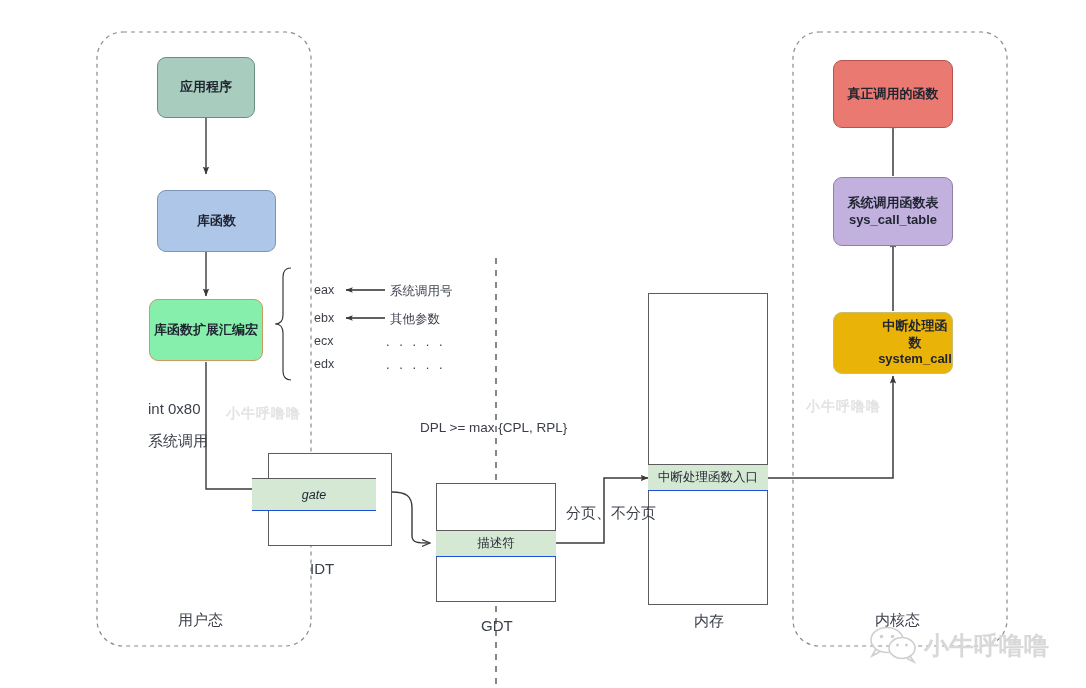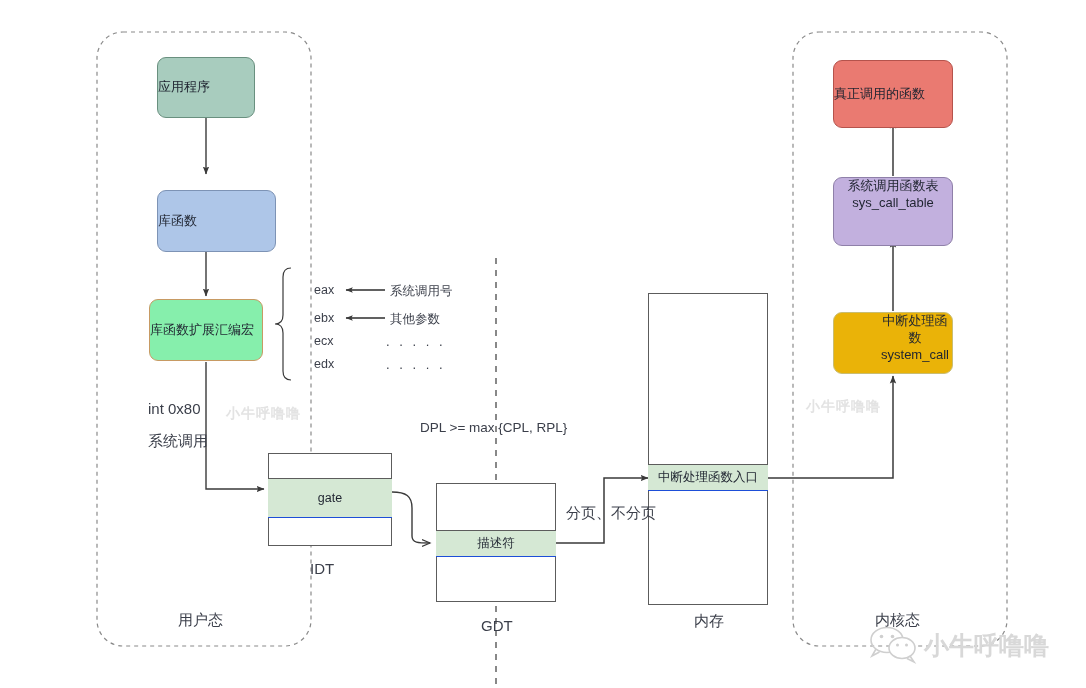--- a/index.html
+++ b/index.html
@@ -2,21 +2,21 @@
 <html><head>
 <meta charset="utf-8">
 <style>
   html,body{margin:0;padding:0;background:#ffffff;}
   body{width:1086px;height:688px;position:relative;overflow:hidden;
        font-family:"Liberation Sans","DejaVu Sans",sans-serif;color:#333333;}
   #canvas{position:absolute;left:0;top:0;width:1086px;height:688px;}
   svg.layer{position:absolute;left:0;top:0;width:1086px;height:688px;pointer-events:none;}
 
   .node{position:absolute;box-sizing:border-box;display:flex;align-items:center;
-        justify-content:flex-start;text-align:center;line-height:1.3;}
+        justify-content:center;text-align:center;line-height:1.3;font-weight:bold;}
   .rounded{border-radius:9px;border:1px solid #6b7a8f;font-size:13px;color:#1f2430;}
   .rounded.green {background:#a8ccbe;border-color:#69907f;}
   .rounded.blue  {background:#aec6e8;border-color:#7d93b5;}
   .rounded.orange{background:#86efac;border-color:#c79a63;}
   .rounded.red   {background:#ea7a71;border-color:#b5534c;}
   .rounded.purple{background:#c2b0de;border-color:#8f80a9;}
   .rounded.yellow{background:#eab308;border-color:#c9bd72;padding-left:44px;}
 
   .tablebox{position:absolute;box-sizing:border-box;border:1px solid #5c5c5c;background:#ffffff;}
   .rowband{position:absolute;box-sizing:border-box;background:#d5e8d4;
@@ -129,21 +129,21 @@
     <span>系统调用函数表</span>
     <span>sys_call_table</span>
   </div>
 
   <div class="node rounded yellow" style="left:833px;top:312px;width:120px;height:62px;flex-direction:column;">
     <span>中断处理函数</span>
     <span>system_call</span>
   </div>
 
   <div class="tablebox" style="left:268px;top:453px;width:124px;height:93px;"></div>
-  <div class="rowband" style="left:268px;top:478px;width:124px;height:40px;">
+  <div class="rowband" style="left:252px;top:478px;width:124px;height:33px;font-style:italic;">
     <span>gate</span>
   </div>
   <div class="lbl" style="left:310px;top:560px;">IDT</div>
 
   <div class="tablebox" style="left:436px;top:483px;width:120px;height:119px;"></div>
   <div class="rowband" style="left:436px;top:530px;width:120px;height:27px;">
     <span>描述符</span>
   </div>
   <div class="lbl" style="left:481px;top:617px;">GDT</div>
 

